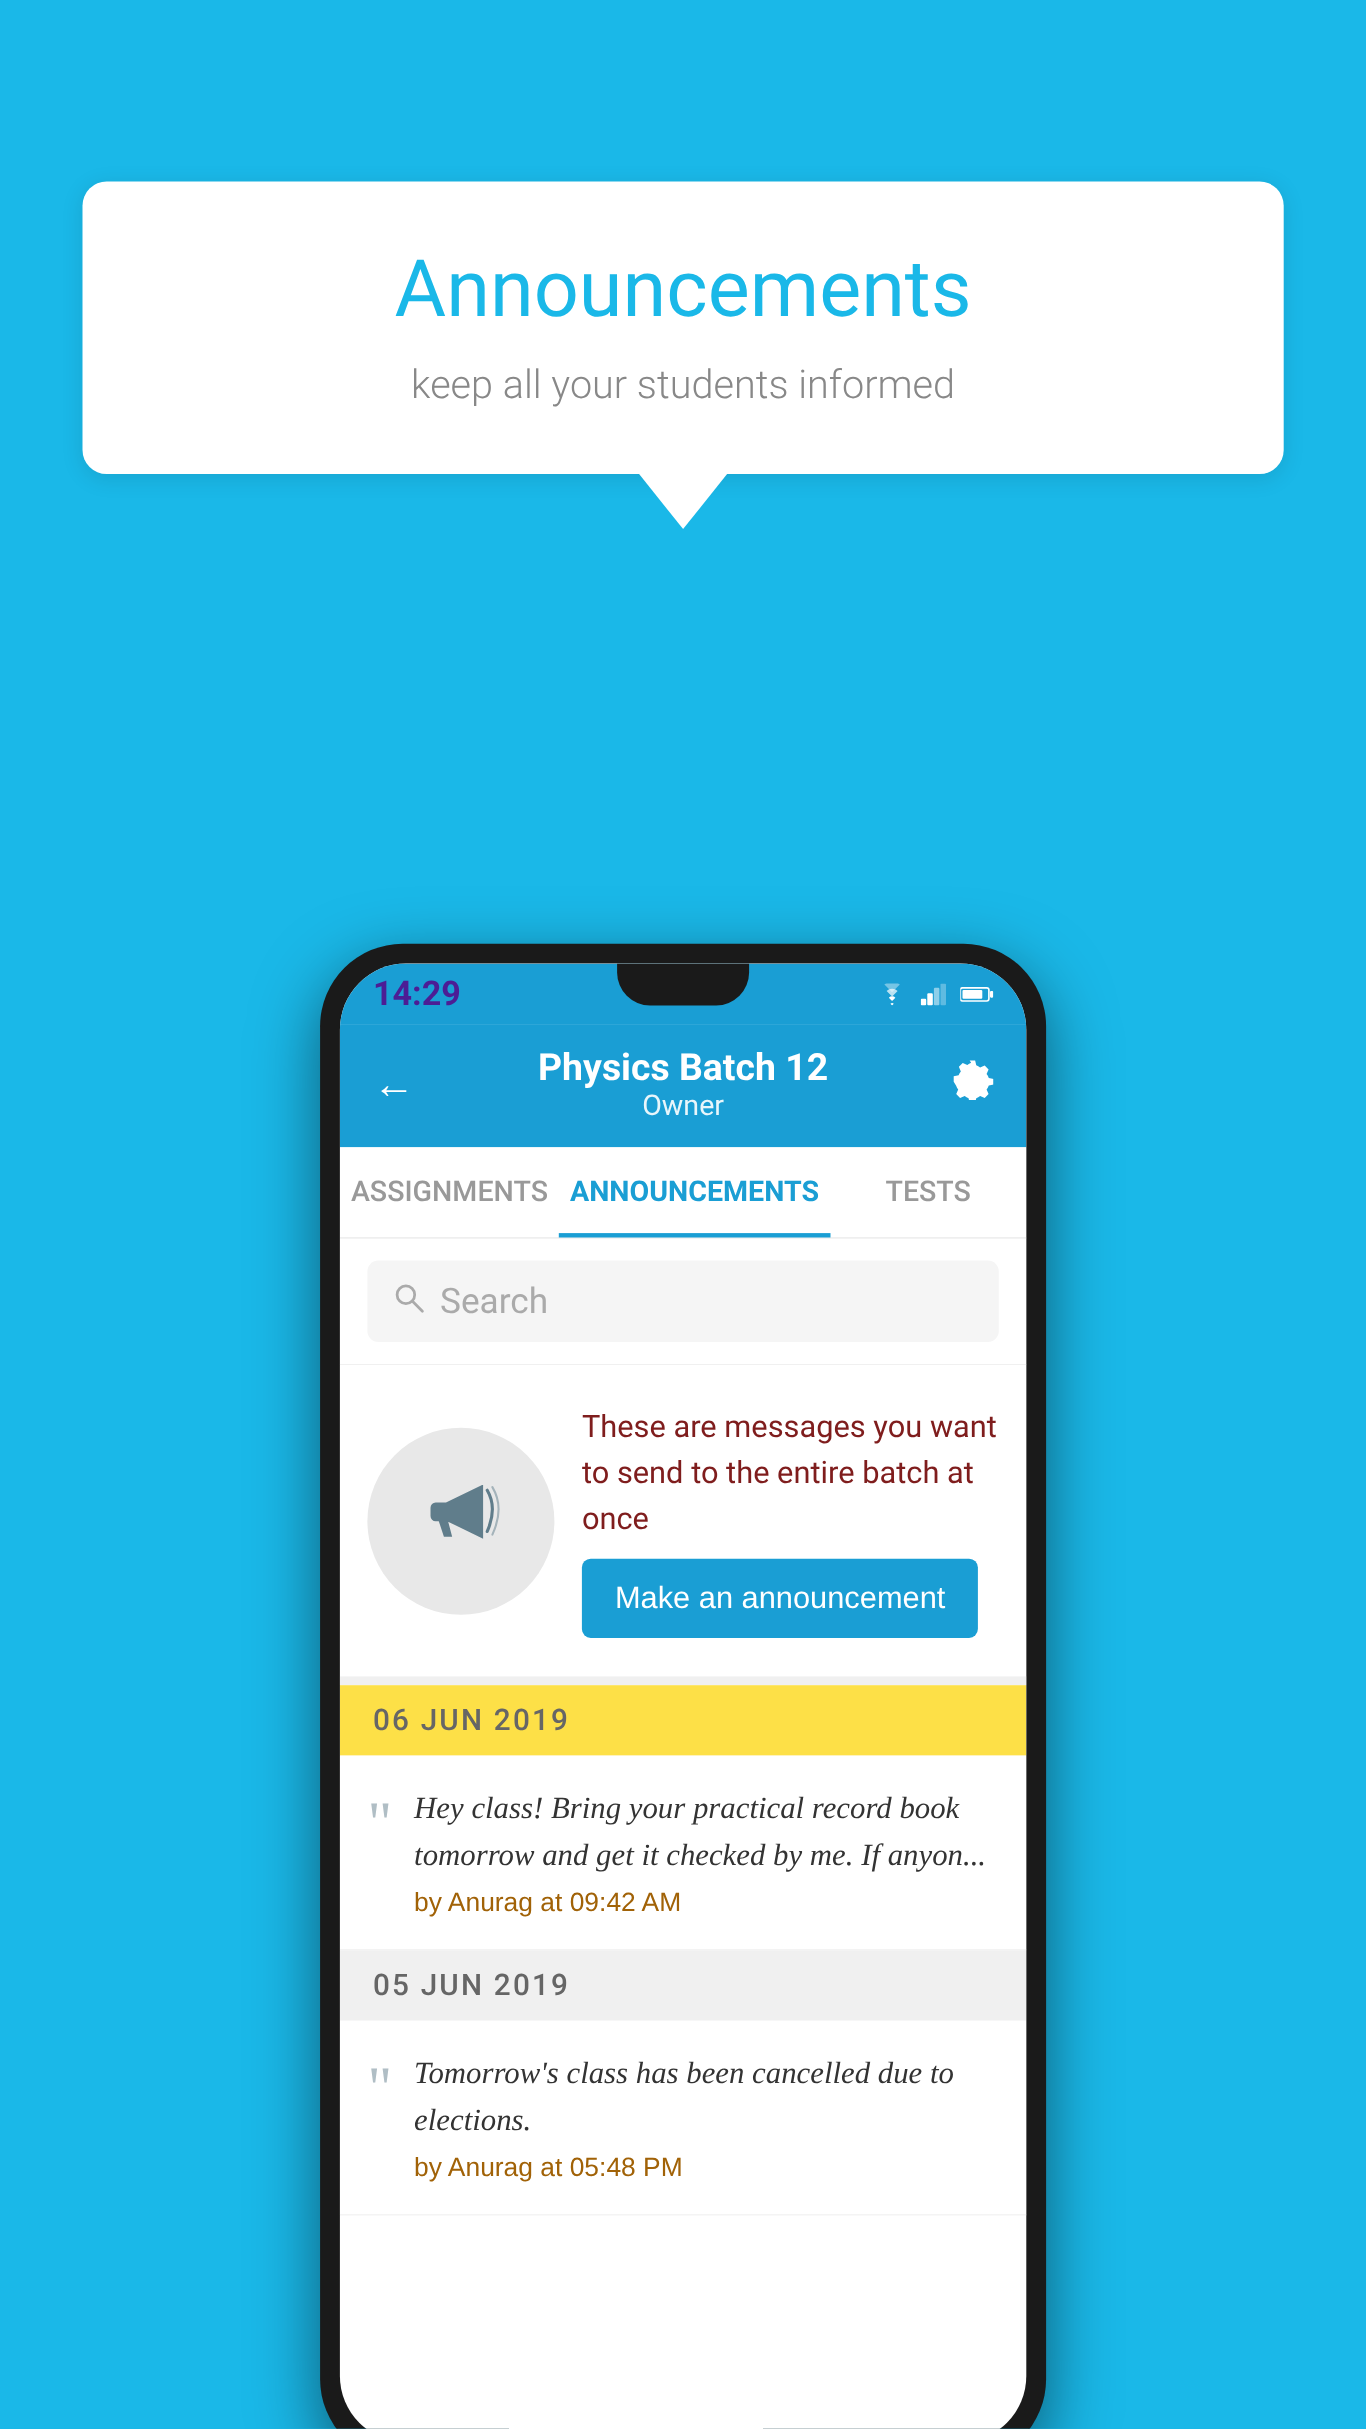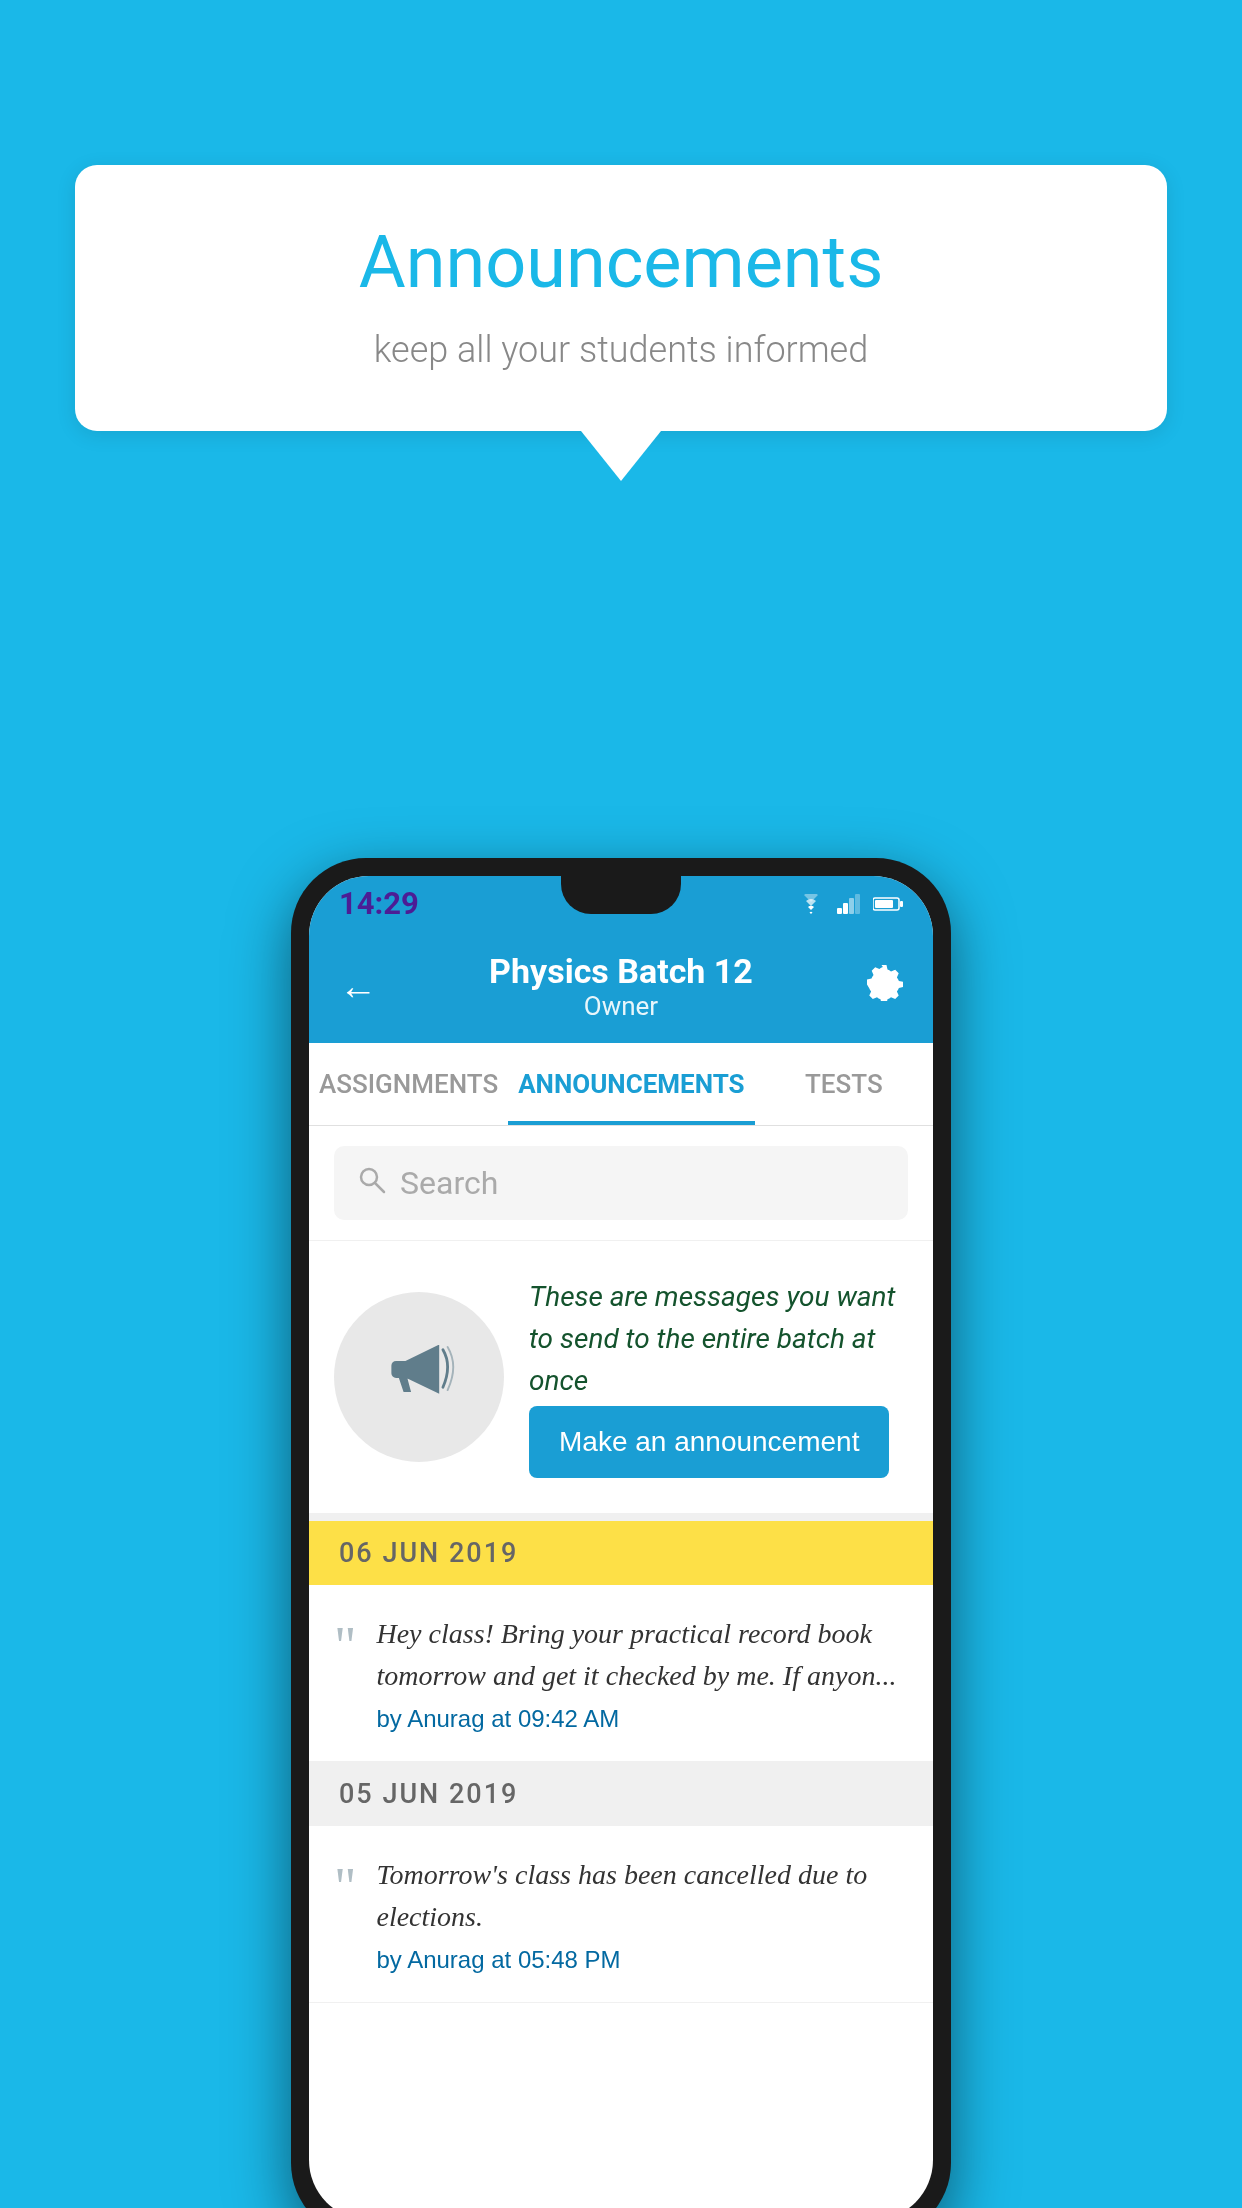--- a/index.html
+++ b/index.html
@@ -227,25 +227,24 @@
     .megaphone-icon {
       font-size: 75px;
       color: #607d8b;
     }
 
     .prompt-right {
       flex: 1;
     }
 
     .prompt-text {
-      color: #14532d;
+      color: #7f1d1d;
       font-size: 28px;
       line-height: 1.5;
-      margin-bottom: 4px;
-      font-style: italic;
+      margin-bottom: 15px;
     }
 
     .make-announcement-btn {
       background: #1a9ed4;
       color: white;
       border: none;
       border-radius: 8px;
       padding: 20px 30px;
       font-size: 28px;
       font-weight: 500;
@@ -291,21 +290,21 @@
     .message-text {
       color: #333;
       font-size: 28px;
       font-style: italic;
       line-height: 1.5;
       margin-bottom: 8px;
       font-family: Georgia, serif;
     }
 
     .message-author {
-      color: #0369a1;
+      color: #a16207;
       font-size: 24px;
       font-style: normal;
       font-family: Arial, sans-serif;
     }
 
     
     .date-section-2 {
       background: #f0f0f0;
       padding: 16px 30px;
     }

